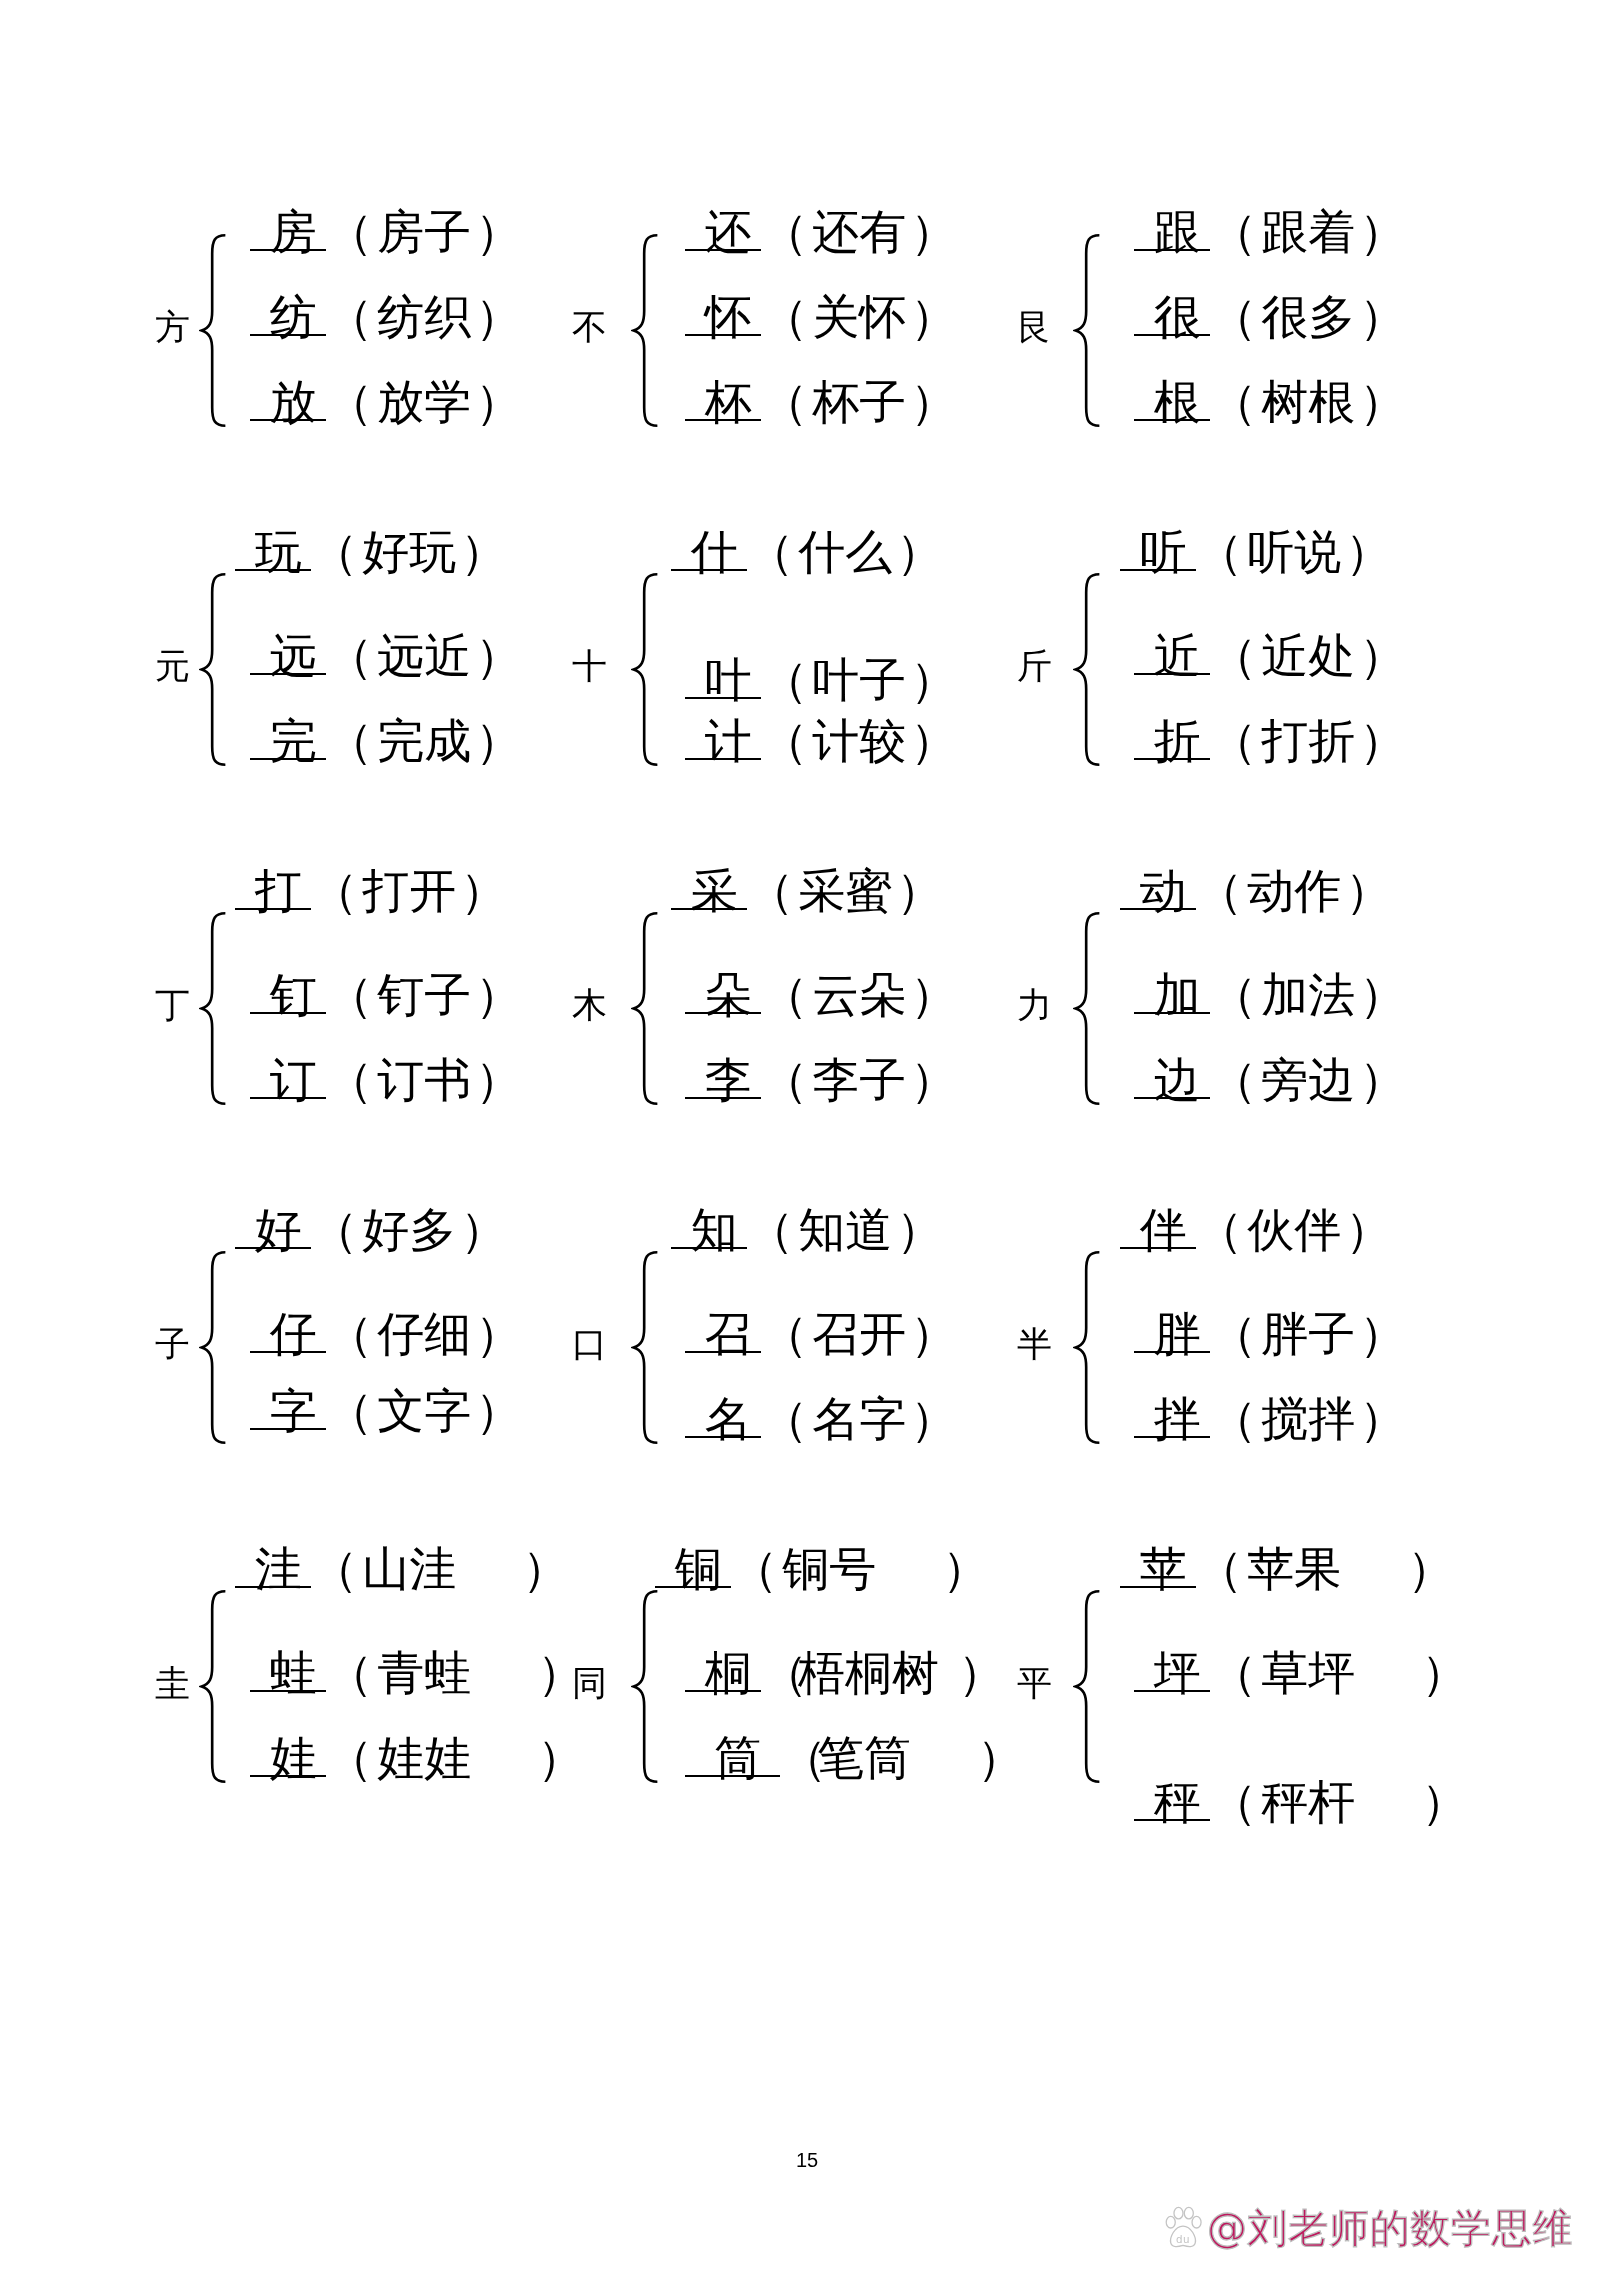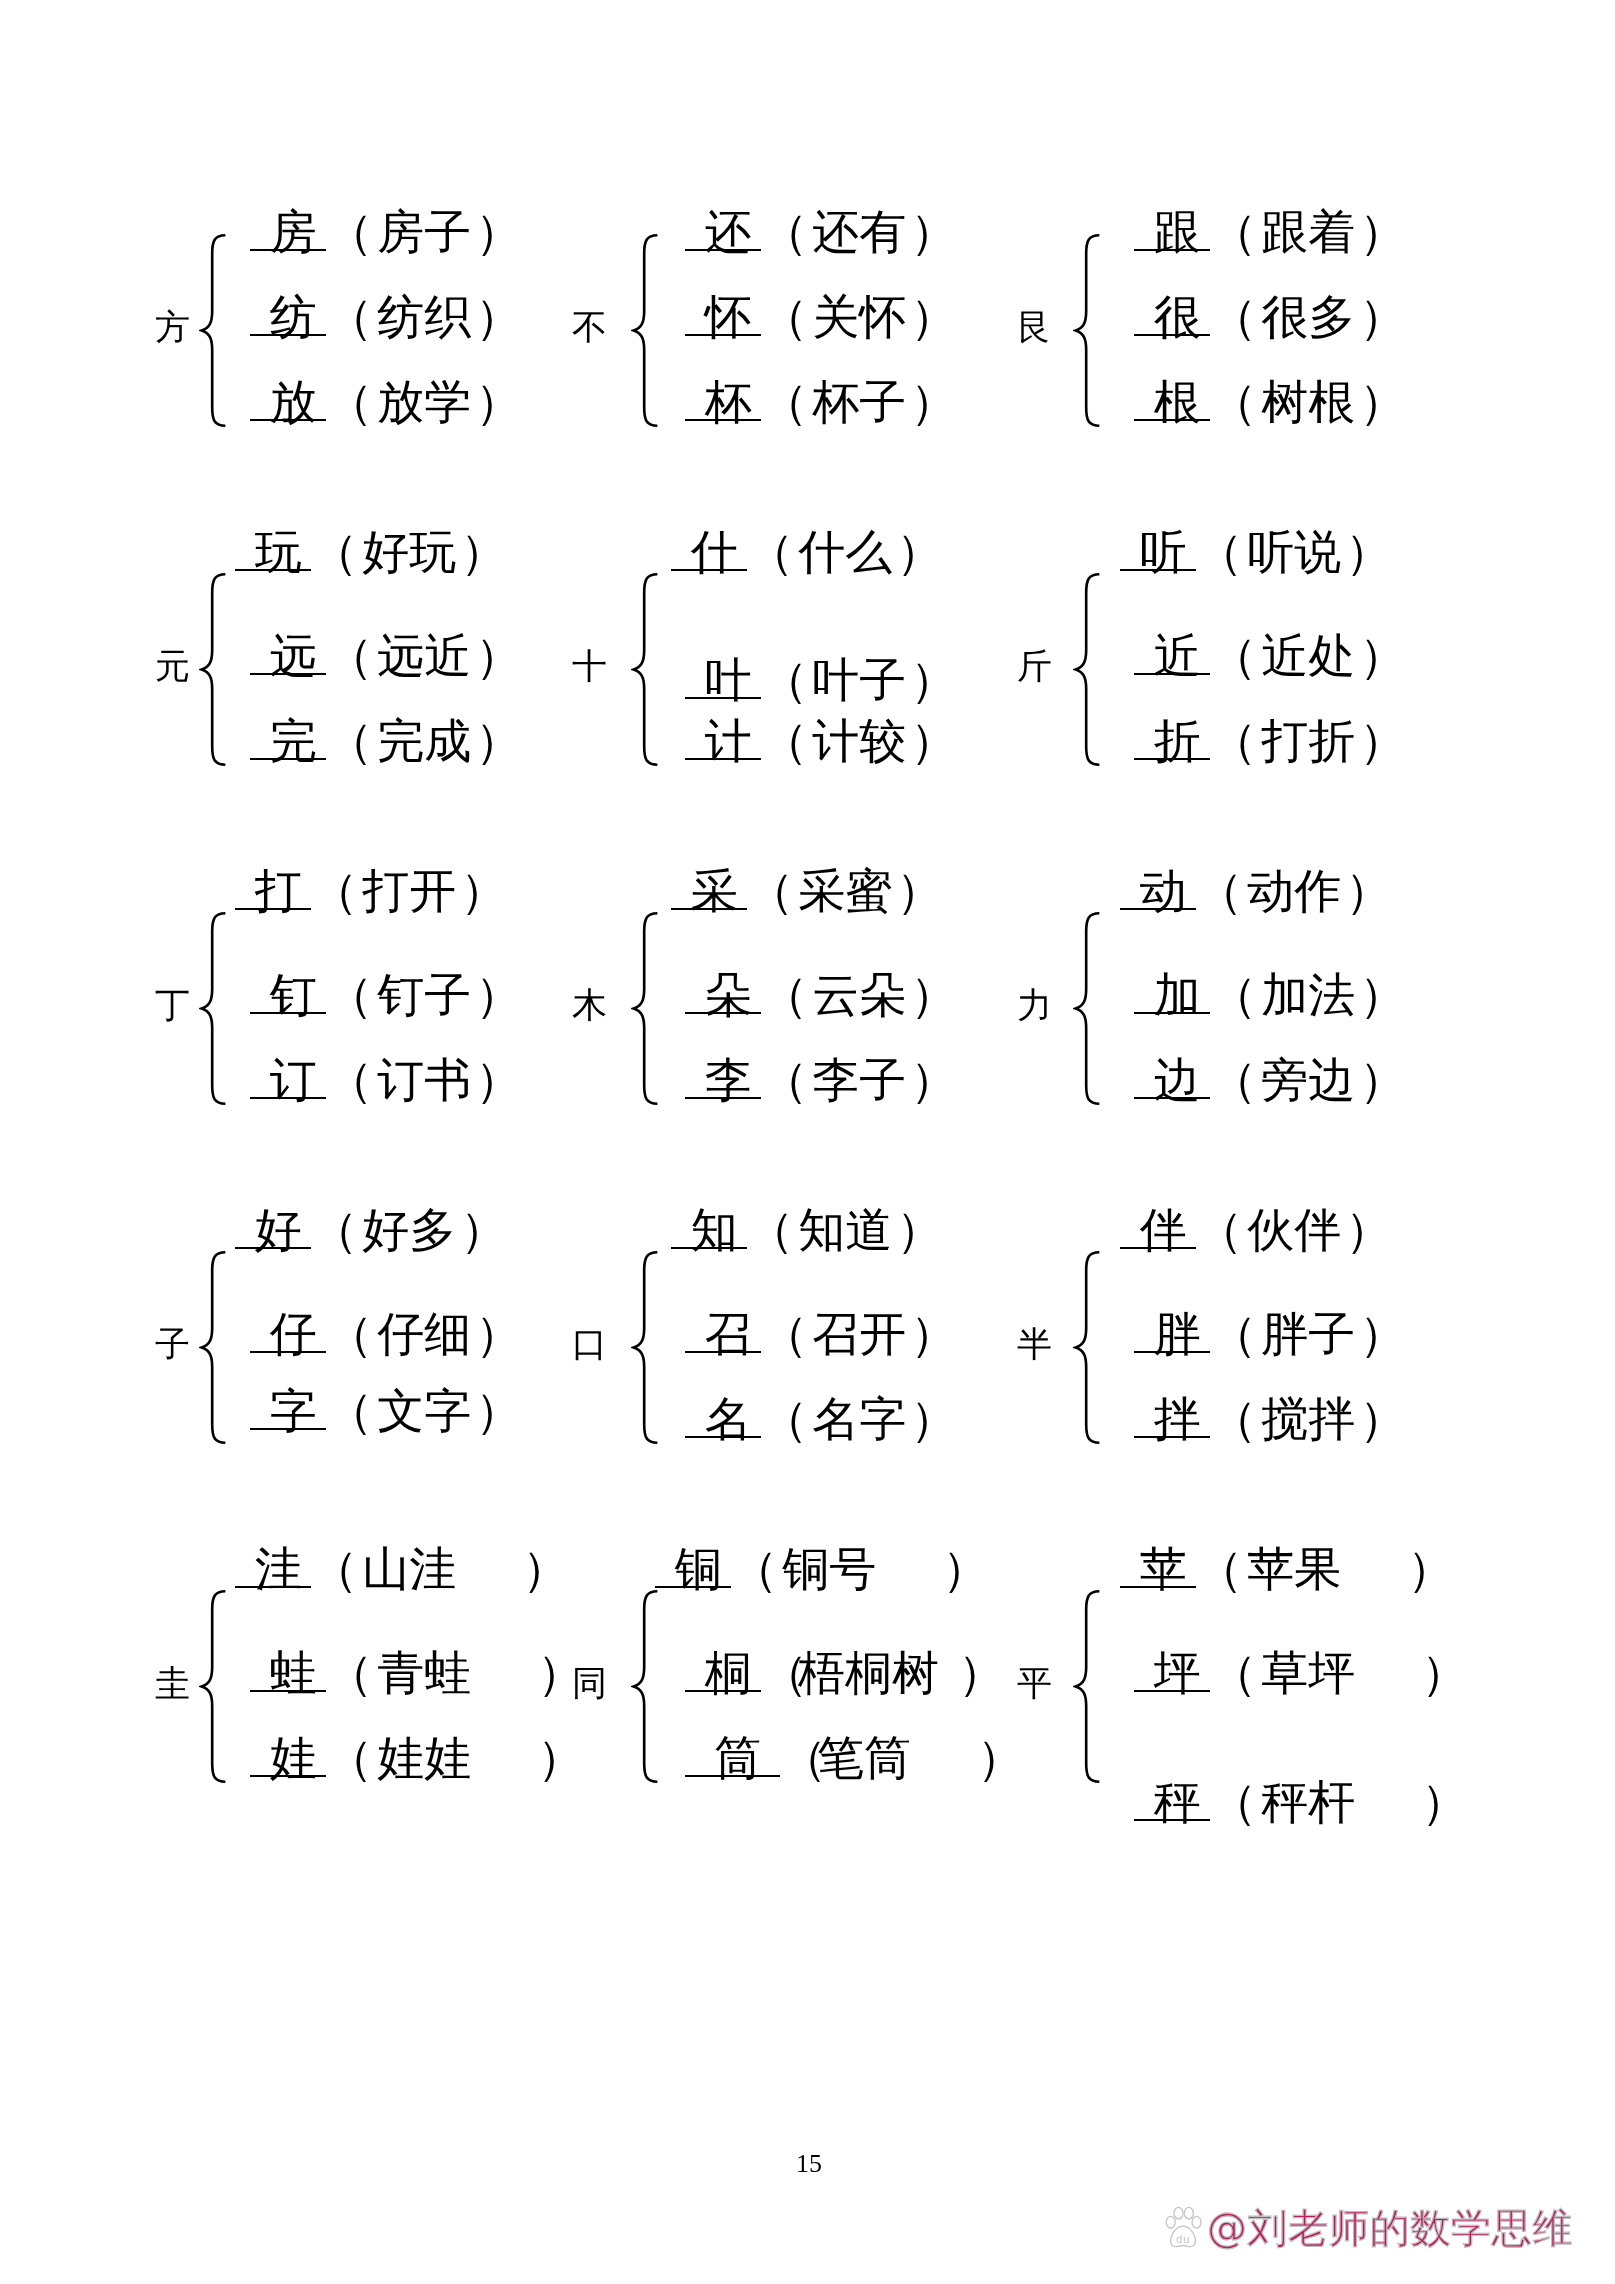--- a/index.html
+++ b/index.html
@@ -11,22 +11,22 @@
   .entry { position: absolute; height: 39px; white-space: nowrap; font-size: 47px; line-height: 37px; }
   .blank { display: inline-block; position: relative; width: 76px; height: 38px;
            border-bottom: 2.6px solid #000; text-align: center; box-sizing: border-box; vertical-align: top; }
   .blank.wide { width: 95px; }
   .blank .ans { display: inline-block; padding-left: 10.4px; }
   .paren { display: inline-block; width: 37px; text-align: center; vertical-align: top; }
   .paren.open { text-align: right; padding-right: 3.9px; box-sizing: border-box; }
   .paren.close { text-align: left; padding-left: 3.9px; box-sizing: border-box; }
   .example { display: inline-block; vertical-align: top; padding-left: 14.3px; }
   .example.pad { min-width: 156px; }
-  .page-number { position: absolute; left: 796px; top: 2149px; font-family: Liberation Serif, serif;
-                 font-size: 26px; }
+  .page-number { position: absolute; left: 796px; top: 2149px; font-family: Liberation Sans, sans-serif;
+                 font-size: 20px; }
   .watermark { position: absolute; left: 1163px; top: 2202px; height: 52px; display: flex; align-items: center;
                font-family: "DejaVu Sans", sans-serif; font-size: 40px; color: #be185d;
                -webkit-text-stroke: 1.3px #bdbdbd; letter-spacing: 0.7px; }
   .paw { width: 40px; height: 46px; margin-right: 3.9px; }
 </style>
 </head>
 <body>
 
 <div id="worksheet">
     <div class="group" style="left: 155px; top: 233px;">

